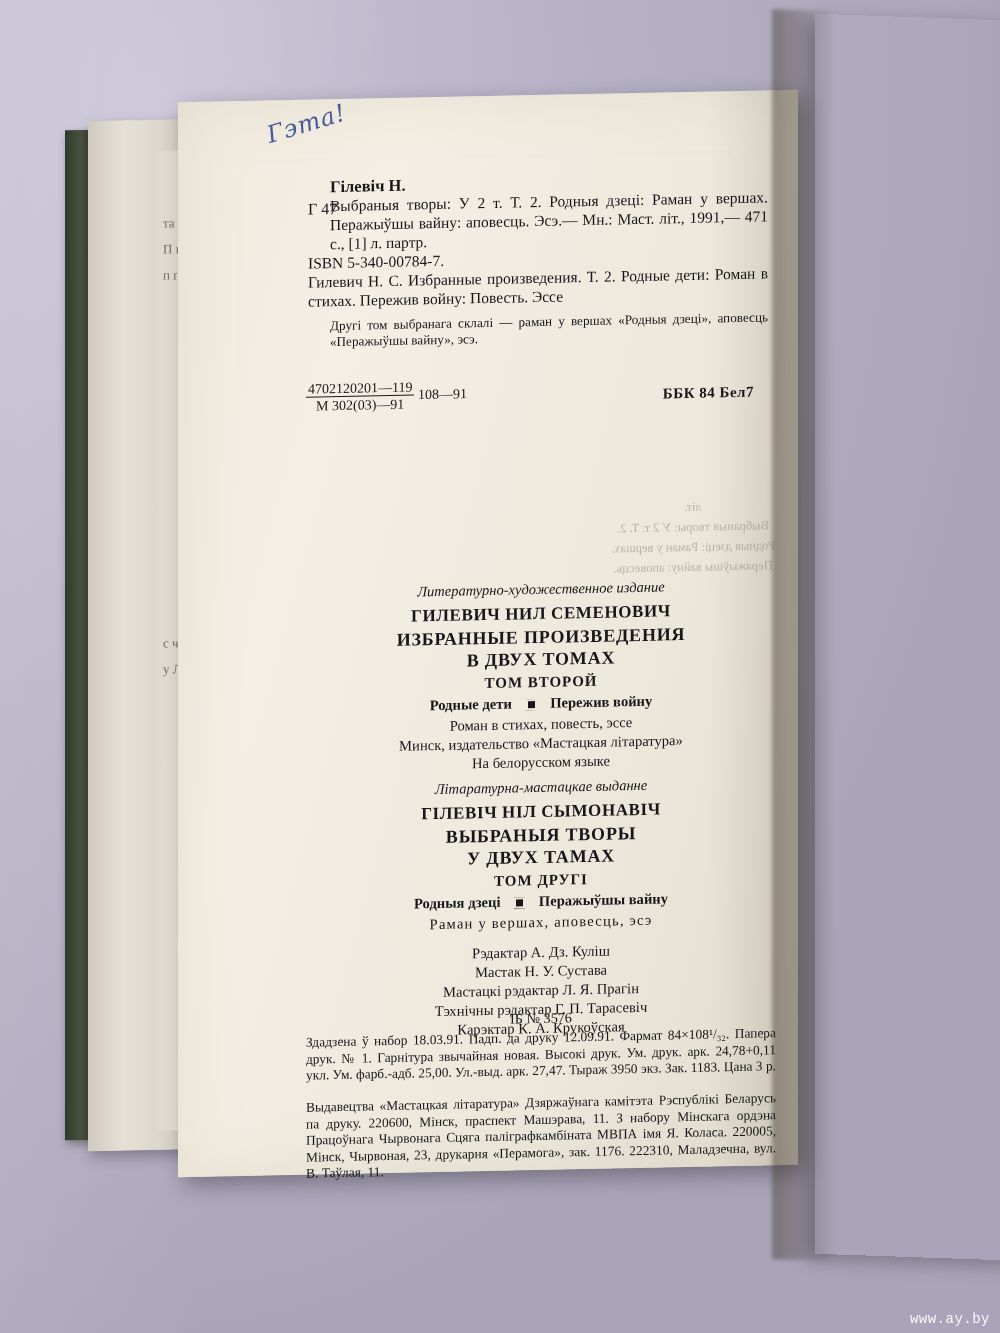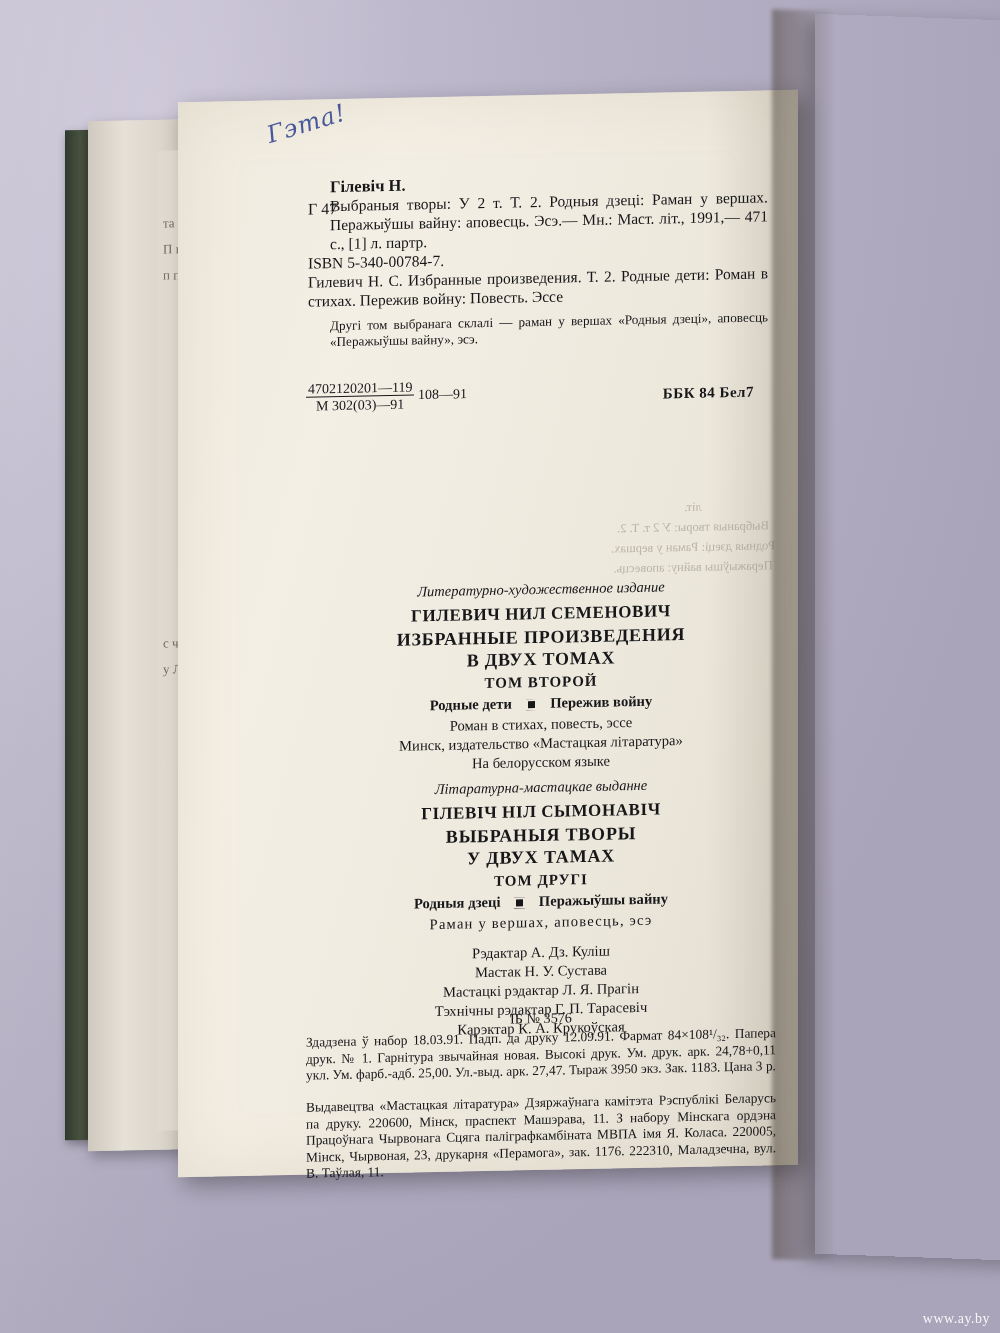--- a/index.html
+++ b/index.html
@@ -131,21 +131,21 @@
   .staff{position:absolute;left:128px;top:848px;width:470px;text-align:center;font-size:14.6px;line-height:19px;}
   .ib{position:absolute;left:128px;top:915px;width:470px;text-align:center;font-size:14.2px;}
 
   .tech{position:absolute;left:128px;top:935px;width:470px;font-size:13.4px;line-height:16.5px;text-align:justify;}
   .tech p{margin:0;}
   .pub{position:absolute;left:128px;top:1000px;width:470px;font-size:13.4px;line-height:16.5px;text-align:justify;}
   .pub p{margin:0;}
 
   .watermark{
     position:absolute;right:10px;bottom:6px;
-    font-family:Liberation Serif, serif;font-size:14px;color:#ffffff;opacity:.9;
+    font-family:Liberation Mono, monospace;font-size:14px;color:#ffffff;opacity:.9;
     letter-spacing:.5px;
   }
 </style>
 </head>
 <body>
 
 <div class="backdrop"></div>
 
 <div class="book">
 

